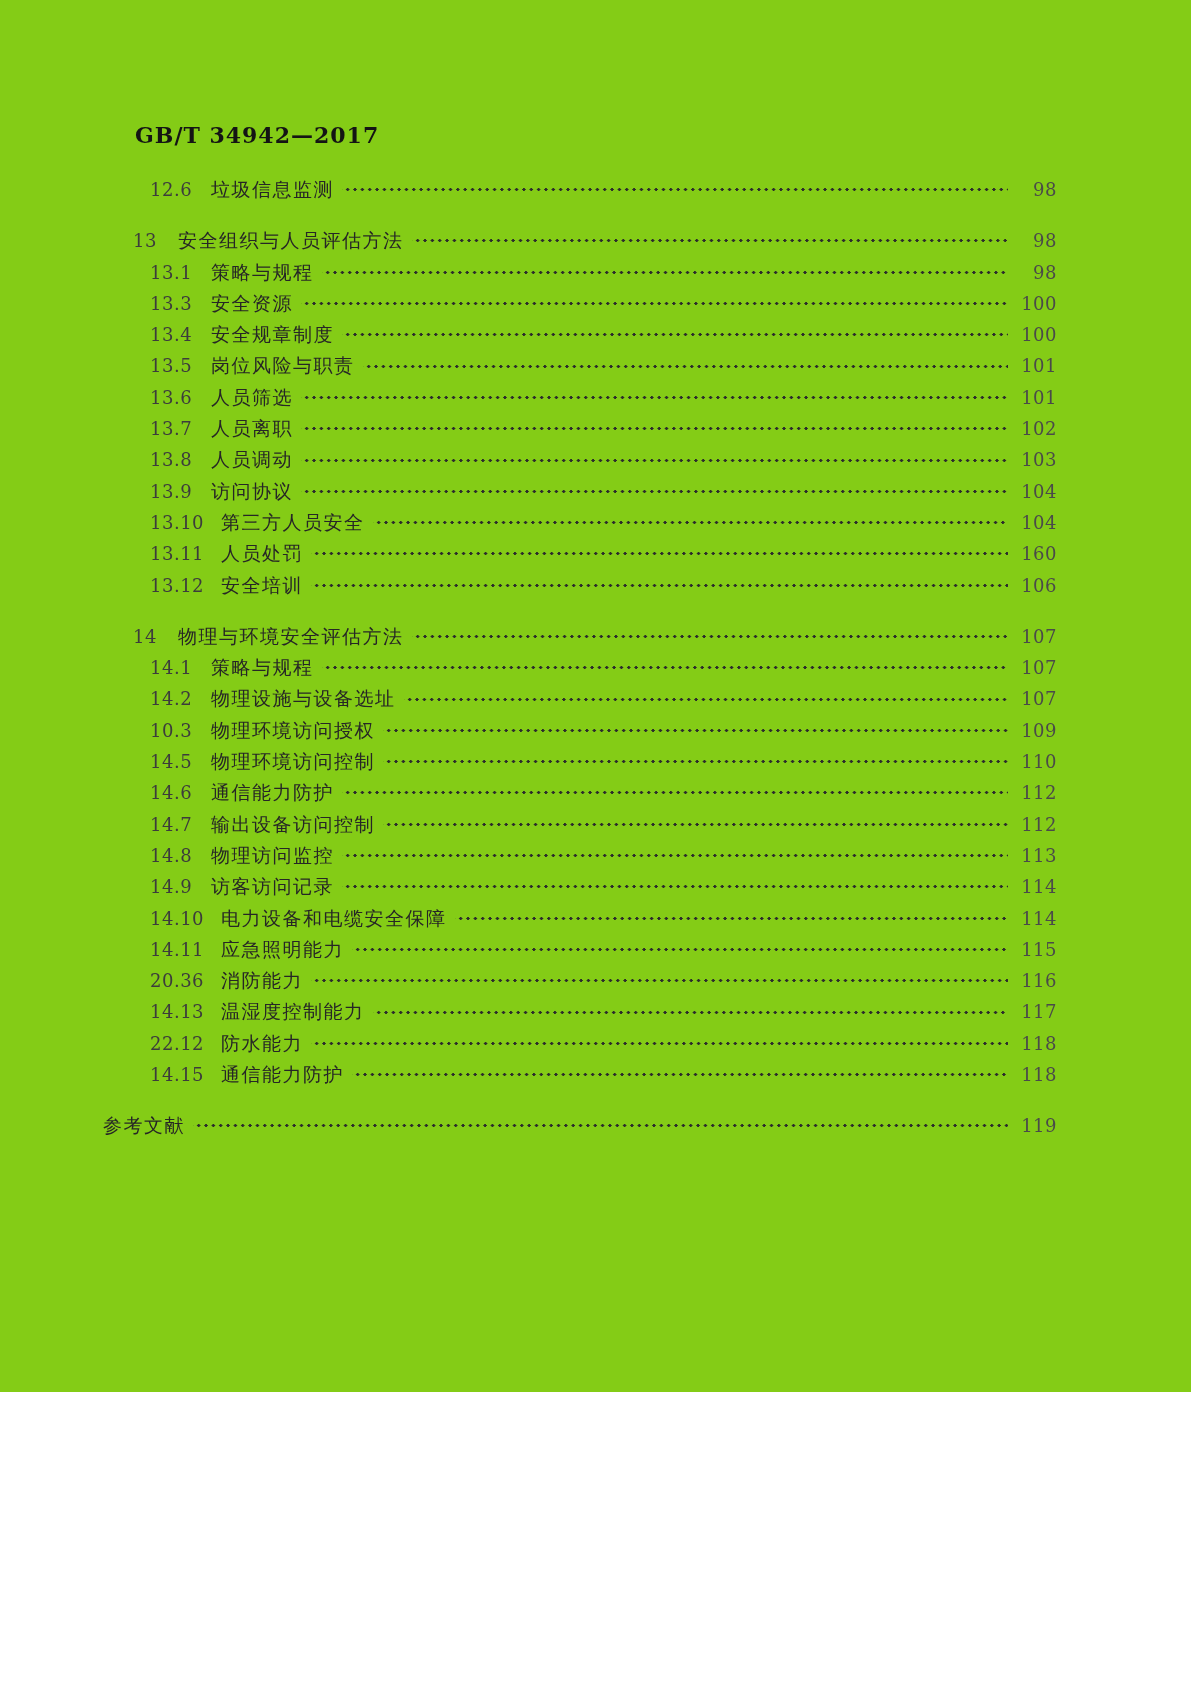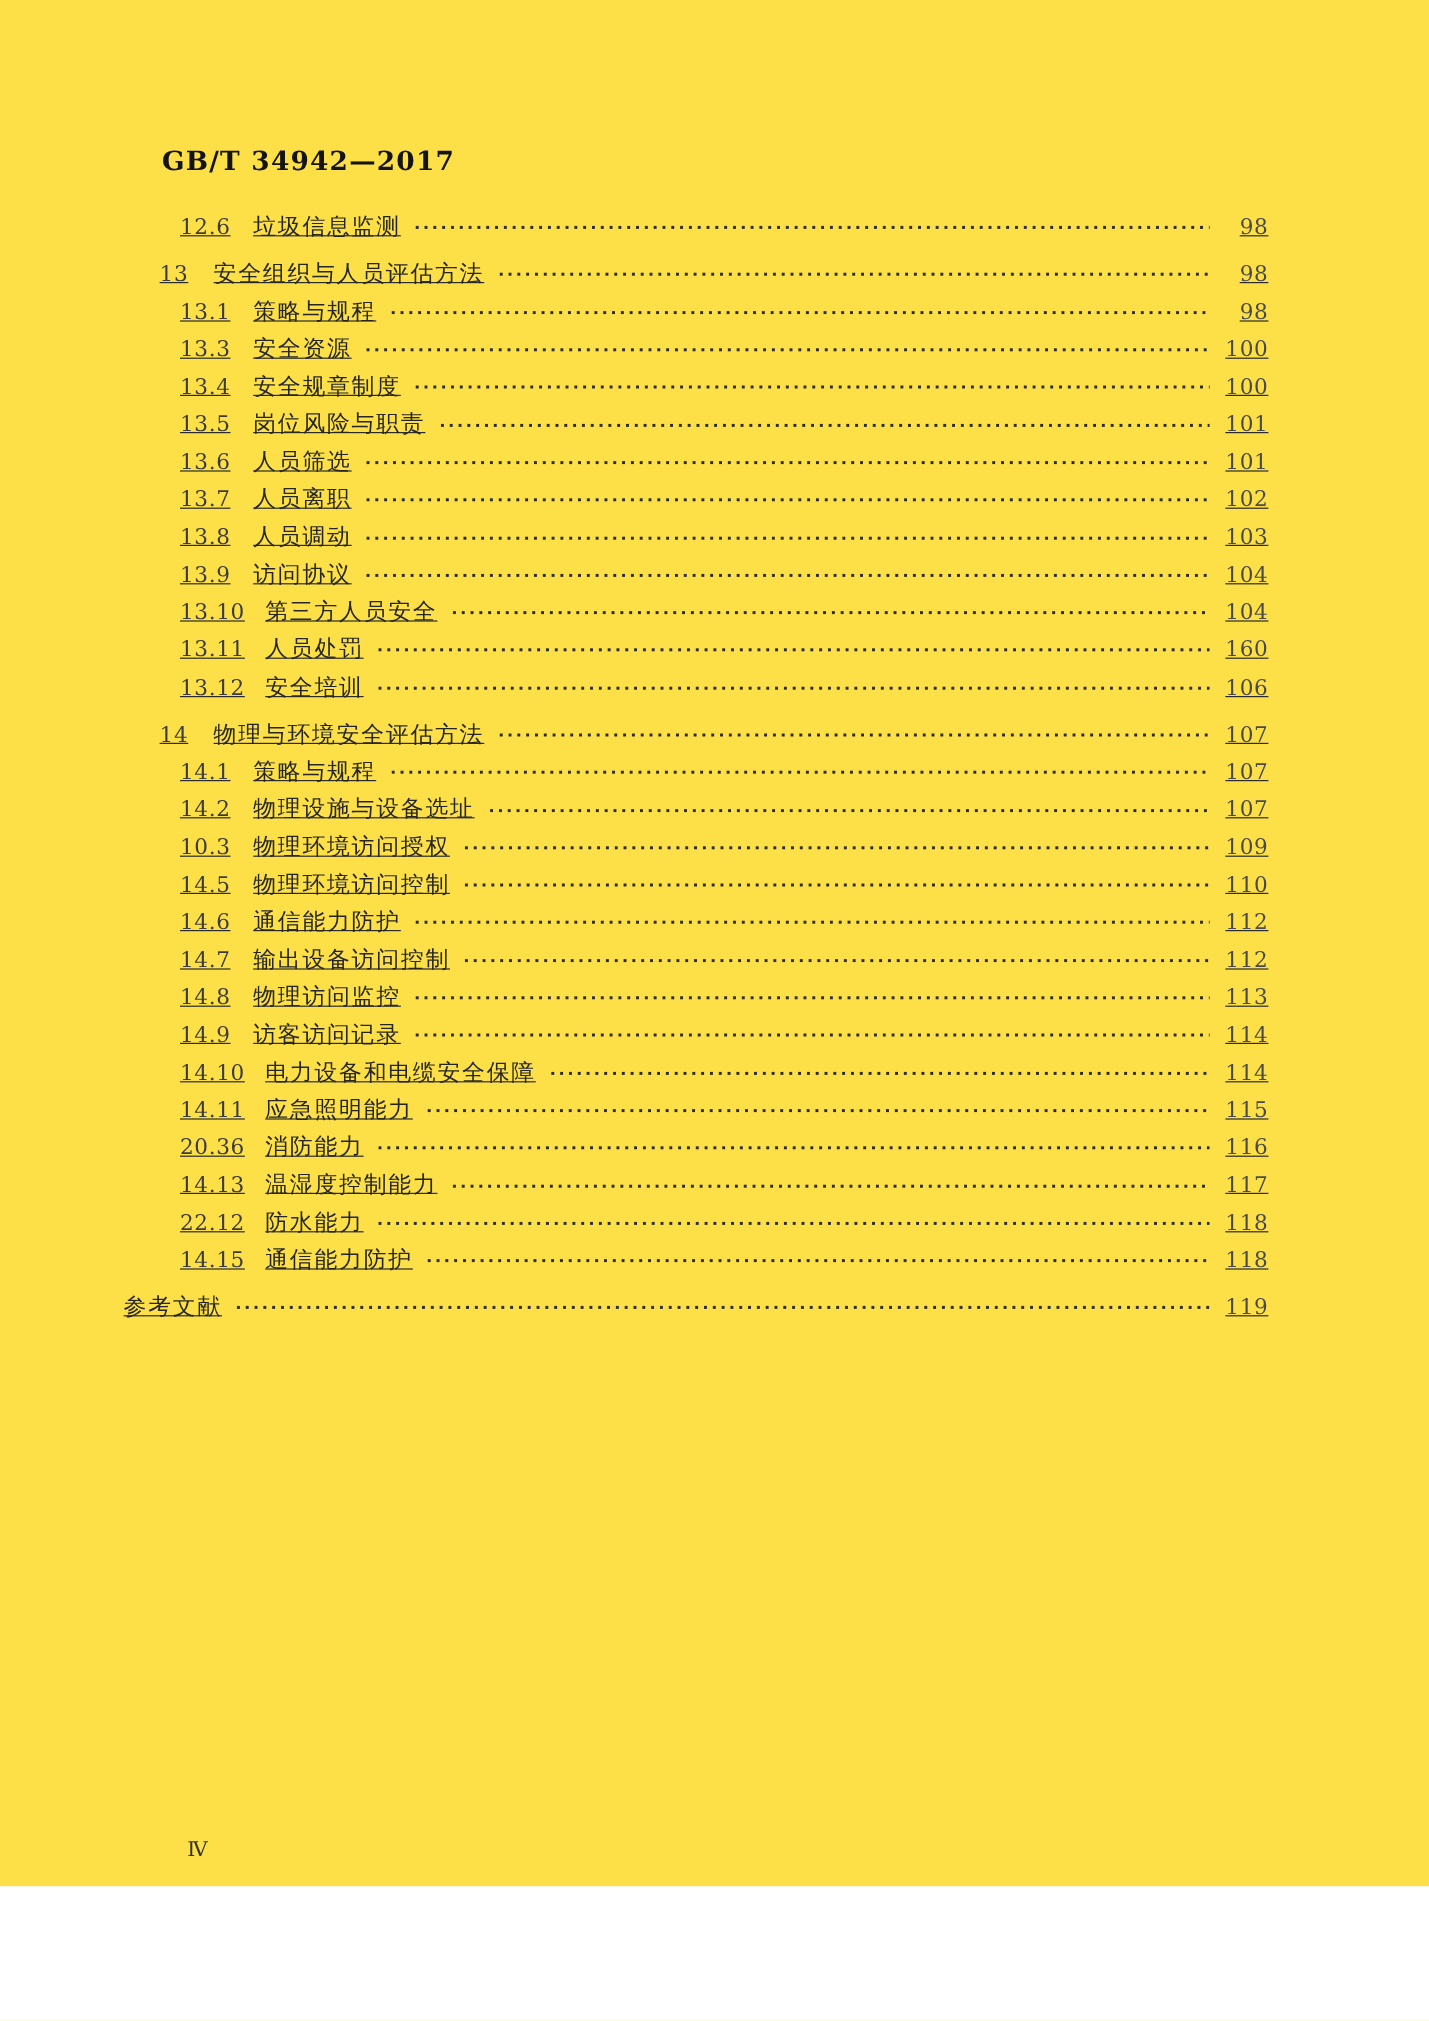--- a/index.html
+++ b/index.html
@@ -3,22 +3,22 @@
 <meta charset="utf-8">
 <style>
   html, body {
     margin: 0;
     padding: 0;
     background: #ffffff;
   }
   .page {
     position: relative;
     width: 1191px;
-    height: 1572px;
-    background: #fde047;
+    height: 1392px;
+    background: #84cc16;
     font-family: "DejaVu Serif", serif;
     color: #2b2b2b;
     overflow: hidden;
   }
   .std-header {
     position: absolute;
     left: 135px;
     top: 122px;
     font-size: 22px;
     font-weight: bold;
@@ -32,23 +32,22 @@
     right: 134px;
     top: 174px;
   }
   .toc-row {
     display: flex;
     align-items: center;
     height: 31.3px;
     font-size: 19px;
     line-height: 31.3px;
     white-space: nowrap;
-    text-decoration: underline;
-  }
-  .toc-row.group-start { margin-top: 8px; }
+  }
+  .toc-row.group-start { margin-top: 20px; }
   .level-0 { padding-left: 0; }
   .level-1 { padding-left: 30px; }
   .level-2 { padding-left: 47px; }
   .toc-num {
     flex: 0 0 auto;
     font-size: 18px;
     color: #3c3c3c;
     letter-spacing: 0.5px;
   }
   .level-1 .toc-num { min-width: 27px; margin-right: 18px; }

